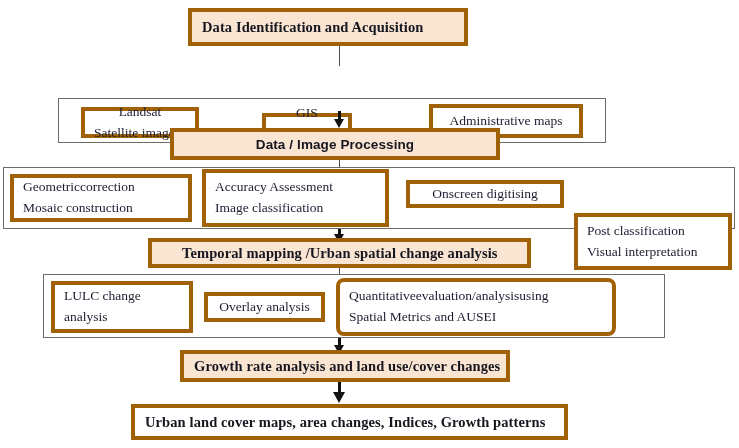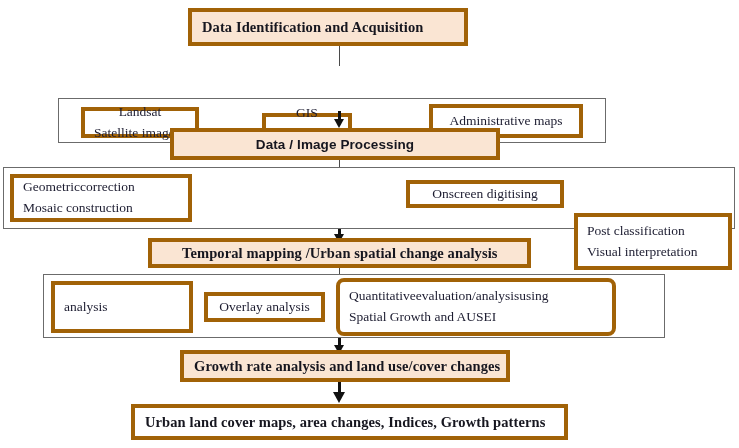--- a/index.html
+++ b/index.html
@@ -144,20 +144,26 @@
 
   <div class="box group" style="left:3px; top:167px; width:732px; height:62px;">
 
     <div class="box heavy" style="left:6px; top:6px; width:182px; height:48px;">
       <div class="leaf-text">
         <span class="ln just"><span>Geometric</span><span>correction</span></span>
         <span class="ln">Mosaic construction</span>
       </div>
     </div>
 
+    <div class="box heavy" style="left:198px; top:1px; width:187px; height:58px;">
+      <div class="leaf-text">
+        <span class="ln">Accuracy Assessment</span>
+        <span class="ln">Image classification</span>
+      </div>
+    </div>
 
     <div class="box heavy" style="left:402px; top:12px; width:158px; height:28px;">
       <div class="leaf-text center">
         <span class="ln">Onscreen digitising</span>
       </div>
     </div>
 
     <div class="box heavy" style="left:570px; top:2px; width:158px; height:57px;margin-top:43px;">
       <div class="leaf-text">
         <span class="ln">Post classification</span>
@@ -172,34 +178,35 @@
   <div class="box filled heavy" style="left:148px; top:238px; width:383px; height:30px;padding-left:20px;">
     <span class="stage-label">Temporal mapping /Urban spatial change analysis</span>
   </div>
 
   <div class="vline" style="left:339px; top:268px; height:8px;"></div>
 
   <div class="box group" style="left:43px; top:274px; width:622px; height:64px;">
 
     <div class="box heavy" style="left:7px; top:6px; width:142px; height:52px;">
       <div class="leaf-text">
+        <span class="ln">LULC change</span>
         <span class="ln">analysis</span>
       </div>
     </div>
 
     <div class="box heavy" style="left:160px; top:17px; width:121px; height:30px;">
       <div class="leaf-text center">
         <span class="ln">Overlay analysis</span>
       </div>
     </div>
 
     <div class="box heavy" style="left:292px; top:3px; width:280px; height:58px;border-radius:8px;">
       <div class="leaf-text">
         <span class="ln just"><span>Quantitative</span><span>evaluation</span><span>/</span><span>analysis</span><span>using</span></span>
-        <span class="ln">Spatial Growth and AUSEI</span>
+        <span class="ln">Spatial Metrics and AUSEI</span>
       </div>
     </div>
   </div>
 
   <div class="vline thick" style="left:338px; top:338px; height:14px;"></div>
   <div class="arrowhead" style="left:334px; top:345px;"></div>
 
   <div class="box filled heavy" style="left:180px; top:350px; width:330px; height:32px;">
     <span class="stage-label">Growth rate analysis and land use/cover changes</span>
   </div>

